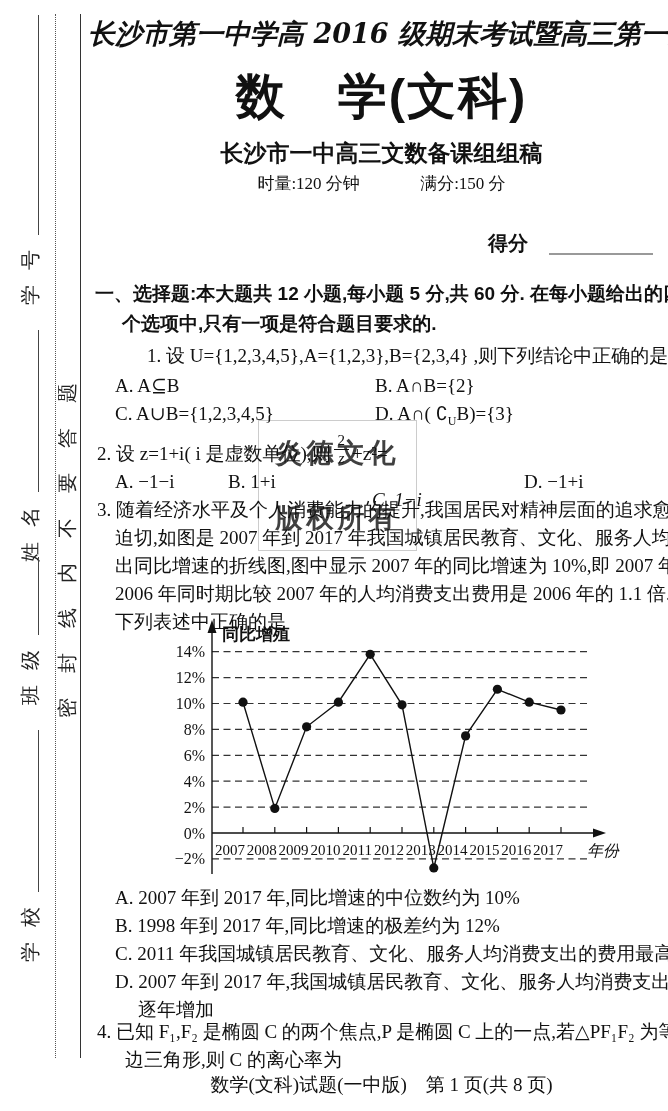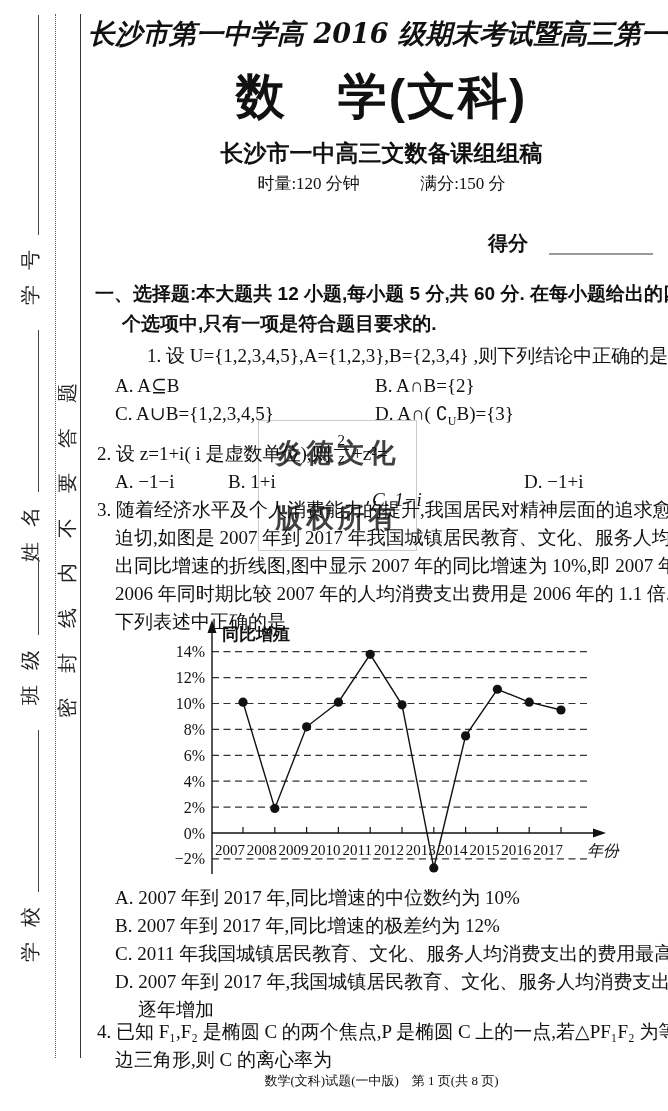--- a/index.html
+++ b/index.html
@@ -38,21 +38,21 @@
   .tline{position:absolute;white-space:nowrap;font-size:19px;line-height:24px;color:#111;}
   .b{font-weight:bold;font-family:"Liberation Sans",sans-serif;}
   .frac{display:inline-flex;flex-direction:column;align-items:center;vertical-align:middle;
         font-size:15px;line-height:1.1;margin:0 3px;font-style:italic;}
   .fnum{border-bottom:1.3px solid #111;padding:0 4px;font-style:normal;}
   sub.subU{font-size:12px;}
   .q2stem{display:flex;align-items:flex-end;height:38px;}
   
   .chartbox{position:absolute;left:150px;top:618px;width:470px;height:264px;}
   svg text{font-family:"Liberation Serif","DejaVu Serif",serif;fill:#111;}
-  .footer{position:absolute;left:95px;top:1072px;width:573px;text-align:center;font-size:13px;}
+  .footer{position:absolute;left:95px;top:1072px;width:573px;text-align:center;font-size:19px;}
 </style>
 </head>
 <body>
 
 <div class="page">
 
   <div class="wm">
     <div>炎德文化</div>
     <div>版权所有</div>
   </div>
@@ -172,23 +172,23 @@
         <circle cx="252" cy="86.79500000000002" r="4.6" fill="#111111"></circle>
         <circle cx="283.8" cy="249.965" r="4.6" fill="#111111"></circle>
         <circle cx="315.6" cy="117.875" r="4.6" fill="#111111"></circle>
         <circle cx="347.4" cy="71.25500000000002" r="4.6" fill="#111111"></circle>
         <circle cx="379.2" cy="84.20500000000001" r="4.6" fill="#111111"></circle>
         <circle cx="411" cy="91.97500000000001" r="4.6" fill="#111111"></circle>
       </svg>
   </div>
 
   <div class="tline" style="left:115px;top:886px;">A. 2007 年到 2017 年,同比增速的中位数约为 10%</div>
-  <div class="tline" style="left:115px;top:914px;">B. 2007 年到 2017 年,同比增速的极差约为 12%</div>
+  <div class="tline" style="left:115px;top:914px;">B. 1998 年到 2017 年,同比增速的极差约为 12%</div>
   <div class="tline" style="left:115px;top:942px;">C. 2011 年我国城镇居民教育、文化、服务人均消费支出的费用最高</div>
   <div class="tline" style="left:115px;top:970px;">D. 2007 年到 2017 年,我国城镇居民教育、文化、服务人均消费支出的费用</div>
   <div class="tline" style="left:138px;top:998px;">逐年增加</div>
 
   <div class="tline" style="left:97px;top:1020px;">4. 已知 F₁,F₂ 是椭圆 C 的两个焦点,P 是椭圆 C 上的一点,若△PF₁F₂ 为等</div>
-  <div class="tline" style="left:115px;top:1048px;">边三角形,则 C 的离心率为</div>
+  <div class="tline" style="left:125px;top:1048px;">边三角形,则 C 的离心率为</div>
 
   <div class="footer">数学(文科)试题(一中版)　第 1 页(共 8 页)</div>
 
 </div>
 
 </body></html>

